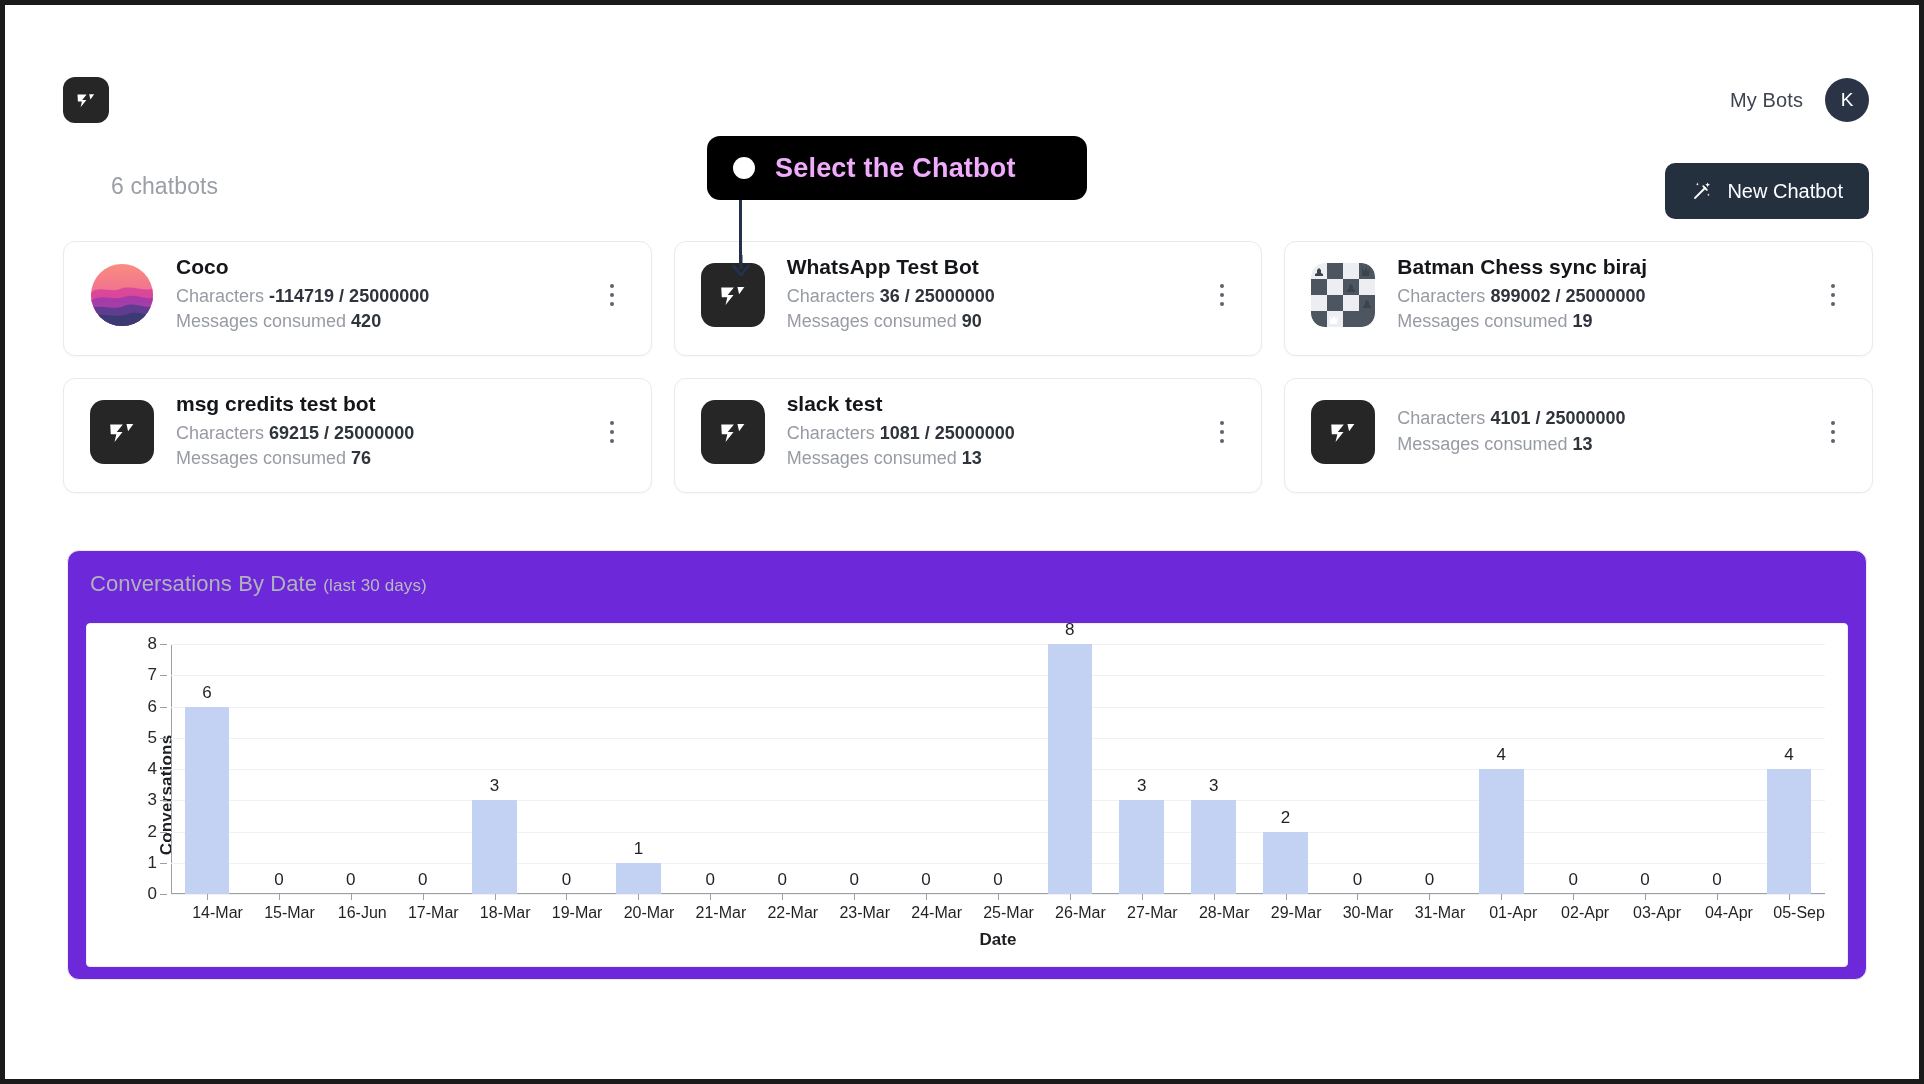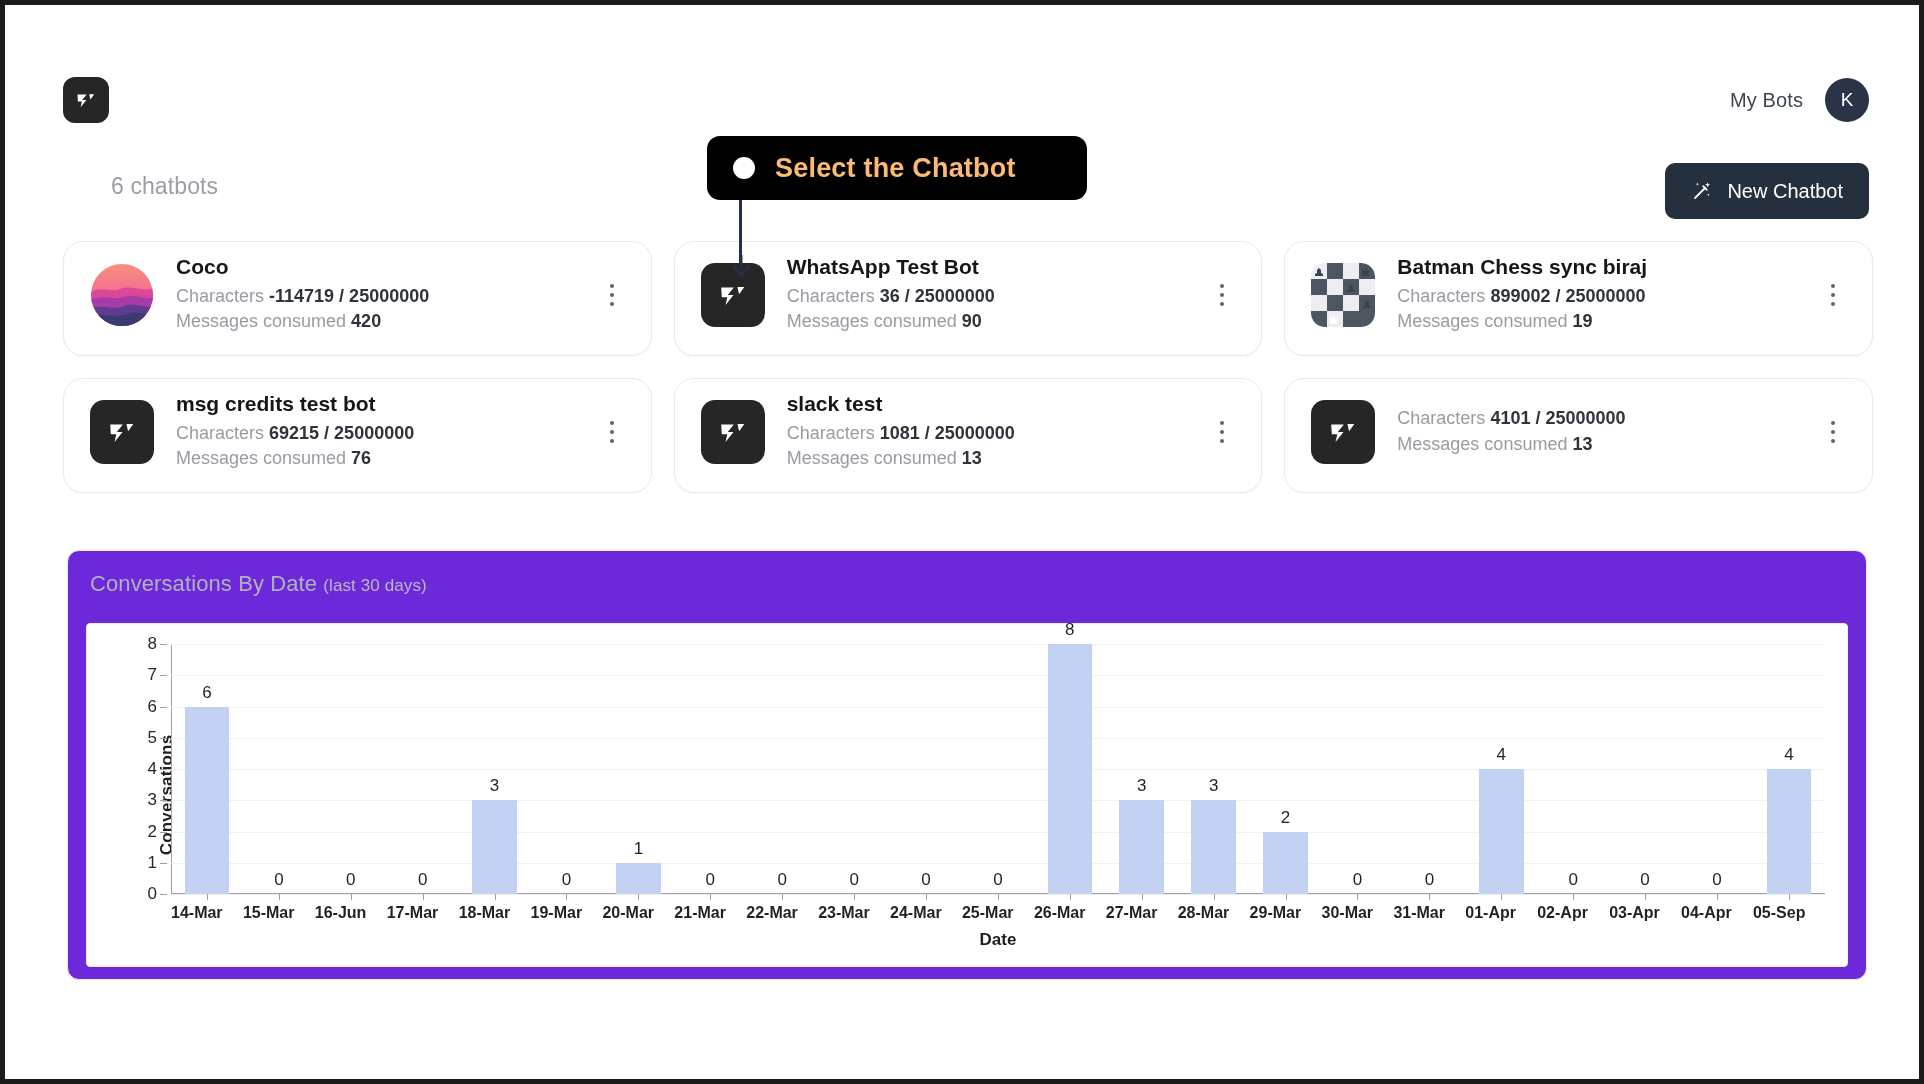--- a/index.html
+++ b/index.html
@@ -107,21 +107,21 @@
     gap: 20px;
     z-index: 40;
   }
   .callout-dot {
     width: 22px; height: 22px;
     border-radius: 50%;
     background: #ffffff;
     flex: 0 0 auto;
   }
   .callout-text {
-    color: #fdba74;
+    color: #f0abfc;
     font-size: 27px;
     font-weight: bold;
     letter-spacing: .2px;
     white-space: nowrap;
   }
   .callout-stem {
     position: absolute;
     left: 734px; top: 183px;
     width: 3px; height: 75px;
     background: #23314a;
@@ -138,21 +138,21 @@
     position: absolute;
     left: 58px; top: 236px;
     width: 1810px;
     display: grid;
     grid-template-columns: repeat(3, 1fr);
     gap: 22px 22px;
   }
   .bot-card {
     background: #ffffff;
     border: 1px solid #e9eaec;
-    border-radius: 20px;
+    border-radius: 12px;
     height: 115px;
     display: flex;
     align-items: center;
     padding: 0 24px 8px 26px;
     position: relative;
     cursor: pointer;
     box-shadow: 0 1px 2px rgba(20,20,40,.035);
   }
   .bot-avatar {
     width: 64px; height: 64px;
@@ -317,25 +317,24 @@
     background: #9ba0a7;
   }
   .xlabels {
     position: absolute;
     left: 84px; right: 22px;
     bottom: 44px;
     display: flex;
   }
   .xlabel-slot {
     flex: 1 1 0;
-    text-align: left;
+    text-align: right;
     font-size: 16px;
     color: #1f2125;
     white-space: nowrap;
-    font-weight: bold;
   }
   .xaxis-title {
     position: absolute;
     left: 84px; right: 22px;
     bottom: 16px;
     text-align: center;
     font-size: 17px;
     font-weight: bold;
     color: #1c1e21;
   }

